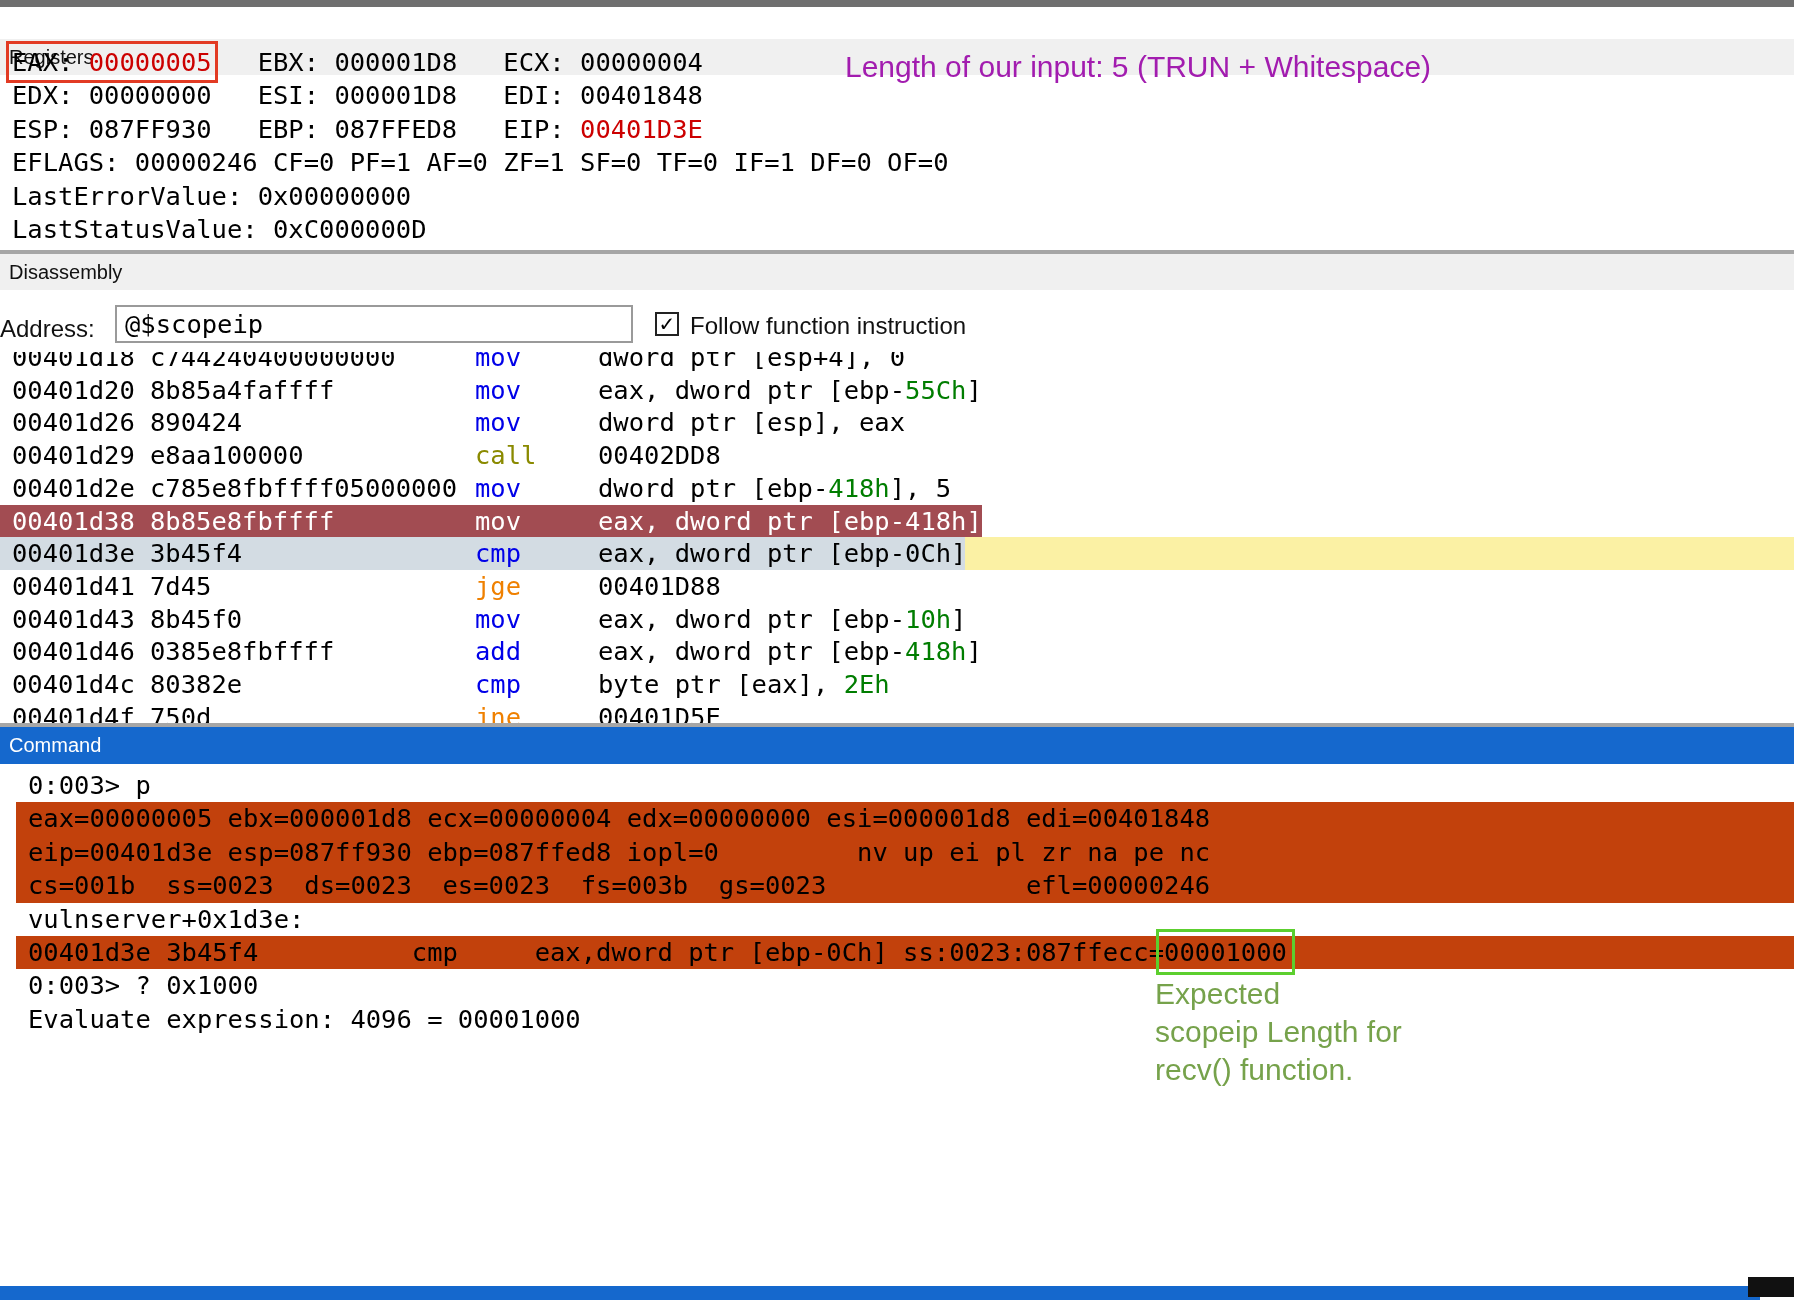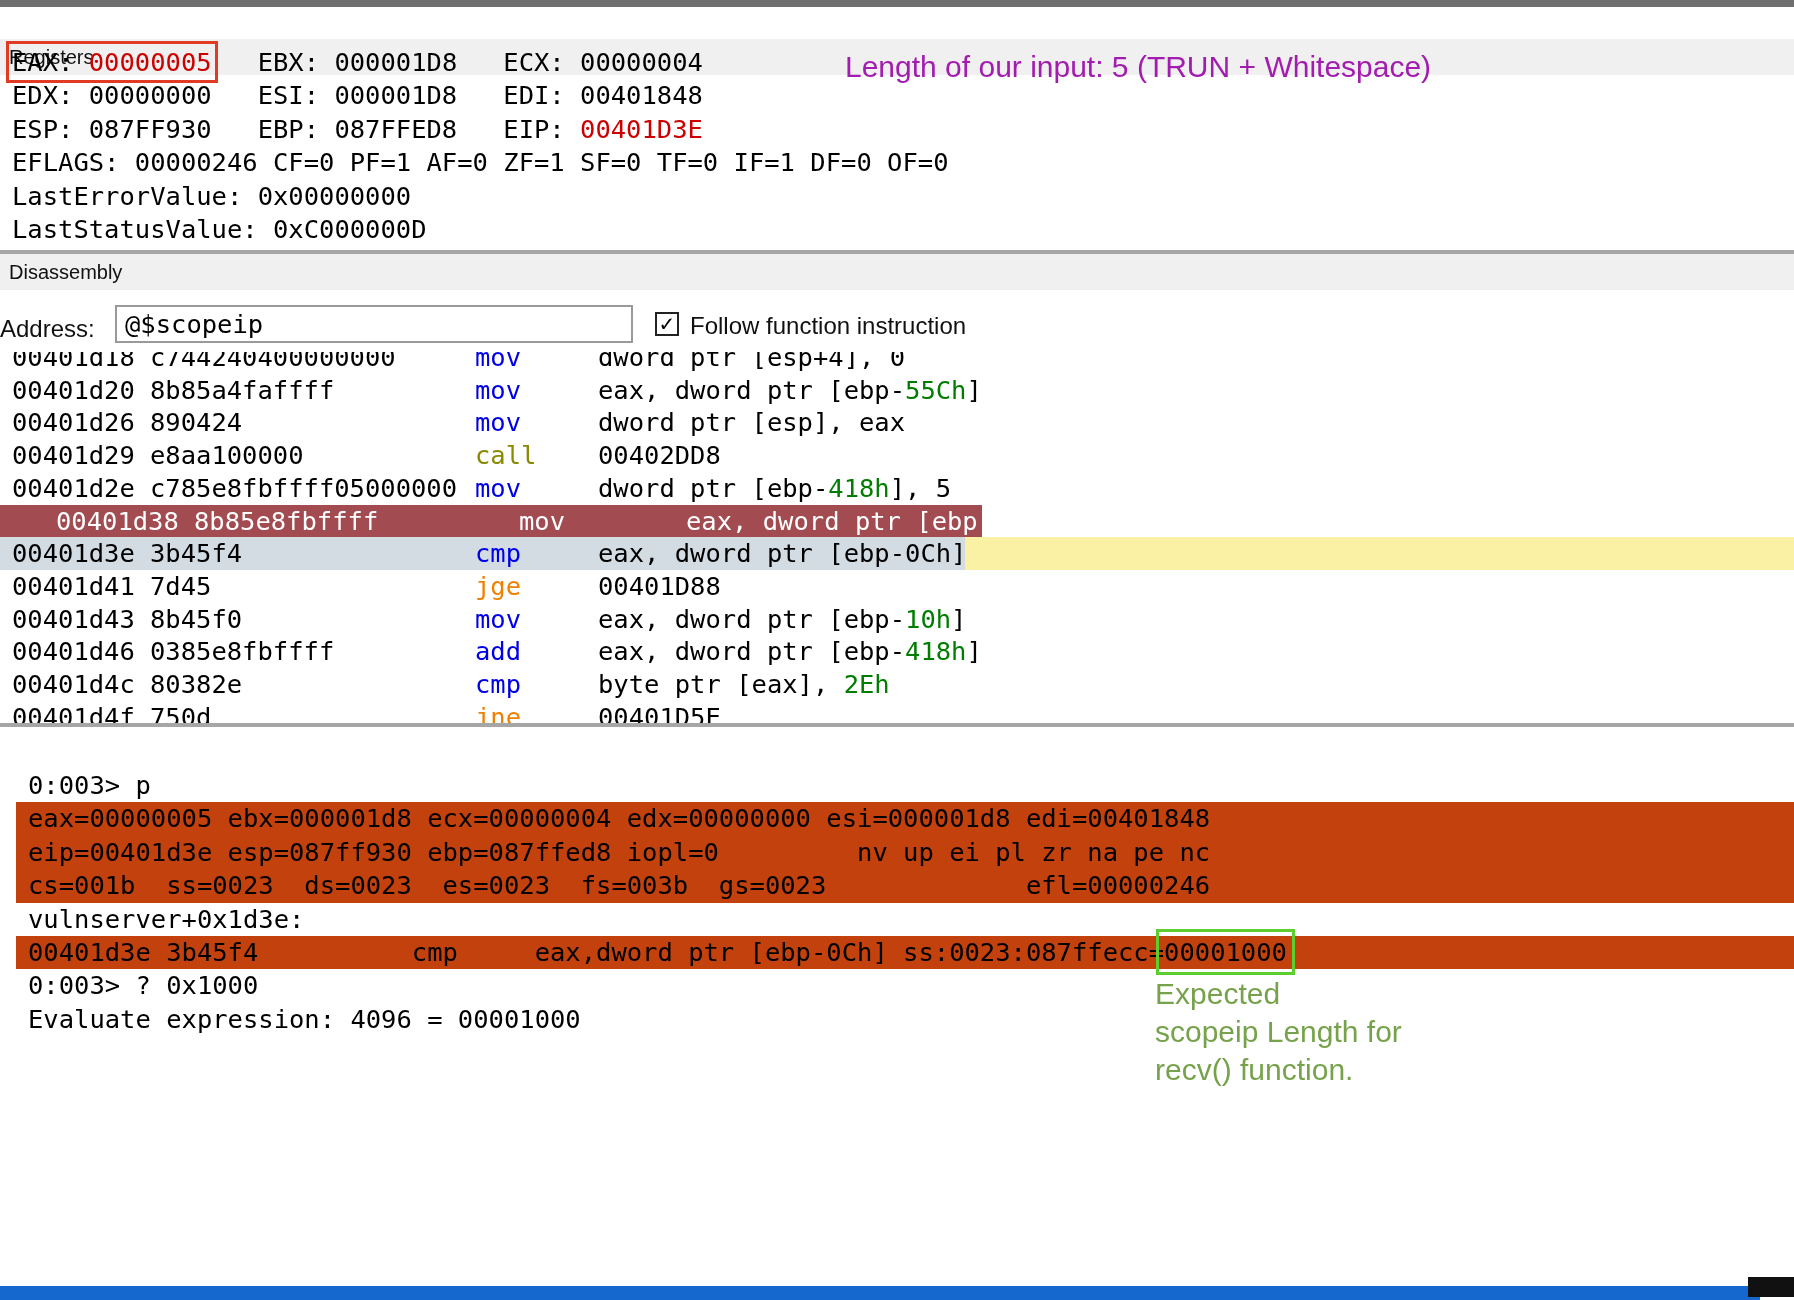--- a/index.html
+++ b/index.html
@@ -25,21 +25,21 @@
               background:#fff;box-sizing:border-box;font:25.5px/34px "DejaVu Sans Mono",monospace;
               padding:0 0 0 8px;color:#000;}
   #follow-box{position:absolute;left:655px;top:7px;width:24px;height:24px;border:2px solid #222;
               background:#fff;box-sizing:border-box;text-align:center;font:bold 20px/20px "DejaVu Sans",sans-serif;color:#000;}
   #follow-label{position:absolute;left:690px;top:4px;font:24px/34px "Liberation Sans",sans-serif;color:#111;}
   #listing{position:absolute;left:0;top:352px;width:100%;height:371px;overflow:hidden;}
   .drow{position:absolute;left:0;width:100%;height:33px;}
   .drow .cell{position:absolute;top:0;}
   .c-addr{left:12px;} .c-bytes{left:150px;} .c-mn{left:475px;} .c-ops{left:598px;}
   .drow.hl-current{background:linear-gradient(to right,#a24c52 0,#a24c52 982px,#ffffff 982px);}
-  .drow.hl-current span{color:#ffffff !important;margin-left:44px;}
+  .drow.hl-current span{color:#ffffff !important;}
   .drow.hl-selected{background:linear-gradient(to right,#d3dce3 0,#d3dce3 965px,#fbf1a4 965px);}
   
   #cmd-lines{position:absolute;left:16px;top:764px;width:100%;}
   .cline{height:33.4px;padding-left:12px;color:#000;}
   .cline.gray{background:#c2410c;}
   .cline.first{margin-top:5px;}
   .bottomstrip{position:absolute;left:0;top:1286px;width:1760px;height:14px;background:#1568cd;}
   .blackbox{position:absolute;left:1748px;top:1277px;width:46px;height:20px;background:#111;}
 </style>
 </head>
@@ -63,18 +63,21 @@
   <div id="addr-row">
     <div id="addr-label">Address:</div>
     <input id="addr-input" type="text" value="@$scopeip" style="">
     <div id="follow-box">✓</div>
     <div id="follow-label">Follow function instruction</div>
   </div>
   <div id="listing" class="mono"><div class="drow" style="top: -11px;"><span class="cell c-addr">00401d18</span><span class="cell c-bytes">c744240400000000</span><span class="cell c-mn" style="color: rgb(0, 0, 232);">mov</span><span class="cell c-ops"><span>dword ptr [esp+4], 0</span></span></div><div class="drow" style="top: 21.72px;"><span class="cell c-addr">00401d20</span><span class="cell c-bytes">8b85a4faffff</span><span class="cell c-mn" style="color: rgb(0, 0, 232);">mov</span><span class="cell c-ops"><span>eax, dword ptr [ebp-</span><span style="color: rgb(0, 125, 0);">55Ch</span><span>]</span></span></div><div class="drow" style="top: 54.44px;"><span class="cell c-addr">00401d26</span><span class="cell c-bytes">890424</span><span class="cell c-mn" style="color: rgb(0, 0, 232);">mov</span><span class="cell c-ops"><span>dword ptr [esp], eax</span></span></div><div class="drow" style="top: 87.16px;"><span class="cell c-addr">00401d29</span><span class="cell c-bytes">e8aa100000</span><span class="cell c-mn" style="color: rgb(138, 138, 0);">call</span><span class="cell c-ops"><span>00402DD8</span></span></div><div class="drow" style="top: 119.88px;"><span class="cell c-addr">00401d2e</span><span class="cell c-bytes">c785e8fbffff05000000</span><span class="cell c-mn" style="color: rgb(0, 0, 232);">mov</span><span class="cell c-ops"><span>dword ptr [ebp-</span><span style="color: rgb(0, 125, 0);">418h</span><span>], 5</span></span></div><div class="drow hl-current" style="top: 152.6px;"><span class="cell c-addr">00401d38</span><span class="cell c-bytes">8b85e8fbffff</span><span class="cell c-mn" style="color: rgb(0, 0, 232);">mov</span><span class="cell c-ops"><span>eax, dword ptr [ebp-418h]</span></span></div><div class="drow hl-selected" style="top: 185.32px;"><span class="cell c-addr">00401d3e</span><span class="cell c-bytes">3b45f4</span><span class="cell c-mn" style="color: rgb(0, 0, 232);">cmp</span><span class="cell c-ops"><span>eax, dword ptr [ebp-0Ch]</span></span></div><div class="drow" style="top: 218.04px;"><span class="cell c-addr">00401d41</span><span class="cell c-bytes">7d45</span><span class="cell c-mn" style="color: rgb(239, 128, 0);">jge</span><span class="cell c-ops"><span>00401D88</span></span></div><div class="drow" style="top: 250.76px;"><span class="cell c-addr">00401d43</span><span class="cell c-bytes">8b45f0</span><span class="cell c-mn" style="color: rgb(0, 0, 232);">mov</span><span class="cell c-ops"><span>eax, dword ptr [ebp-</span><span style="color: rgb(0, 125, 0);">10h</span><span>]</span></span></div><div class="drow" style="top: 283.48px;"><span class="cell c-addr">00401d46</span><span class="cell c-bytes">0385e8fbffff</span><span class="cell c-mn" style="color: rgb(0, 0, 232);">add</span><span class="cell c-ops"><span>eax, dword ptr [ebp-</span><span style="color: rgb(0, 125, 0);">418h</span><span>]</span></span></div><div class="drow" style="top: 316.2px;"><span class="cell c-addr">00401d4c</span><span class="cell c-bytes">80382e</span><span class="cell c-mn" style="color: rgb(0, 0, 232);">cmp</span><span class="cell c-ops"><span>byte ptr [eax], </span><span style="color: rgb(0, 125, 0);">2Eh</span></span></div><div class="drow" style="top: 348.92px;"><span class="cell c-addr">00401d4f</span><span class="cell c-bytes">750d</span><span class="cell c-mn" style="color: rgb(239, 128, 0);">jne</span><span class="cell c-ops"><span>00401D5E</span></span></div></div>
 
   <div class="hdiv" style="top:723px;"></div>
 
+  <div class="phead blue" style="top:727px;height:37px;">
+    <span>Command</span>
+  </div>
   <div id="cmd-lines" class="mono"><div class="cline first"><span>0:003&gt; p</span></div><div class="cline gray"><span>eax=00000005 ebx=000001d8 ecx=00000004 edx=00000000 esi=000001d8 edi=00401848</span></div><div class="cline gray"><span>eip=00401d3e esp=087ff930 ebp=087ffed8 iopl=0         nv up ei pl zr na pe nc</span></div><div class="cline gray"><span>cs=001b  ss=0023  ds=0023  es=0023  fs=003b  gs=0023             efl=00000246</span></div><div class="cline"><span>vulnserver+0x1d3e:</span></div><div class="cline gray"><span>00401d3e 3b45f4          cmp     eax,dword ptr [ebp-0Ch] ss:0023:087ffecc=</span><span class="box-green">00001000</span></div><div class="cline"><span>0:003&gt; ? 0x1000</span></div><div class="cline"><span>Evaluate expression: 4096 = 00001000</span></div></div>
   <div class="ann" style="left:1155px;top:975px;color:#76a24b;" id="green-ann"><div>Expected</div><div>scopeip Length for</div><div>recv() function.</div></div>
 
   <div class="bottomstrip"></div>
   <div class="blackbox"></div>
 </div>
 
 </body></html>

